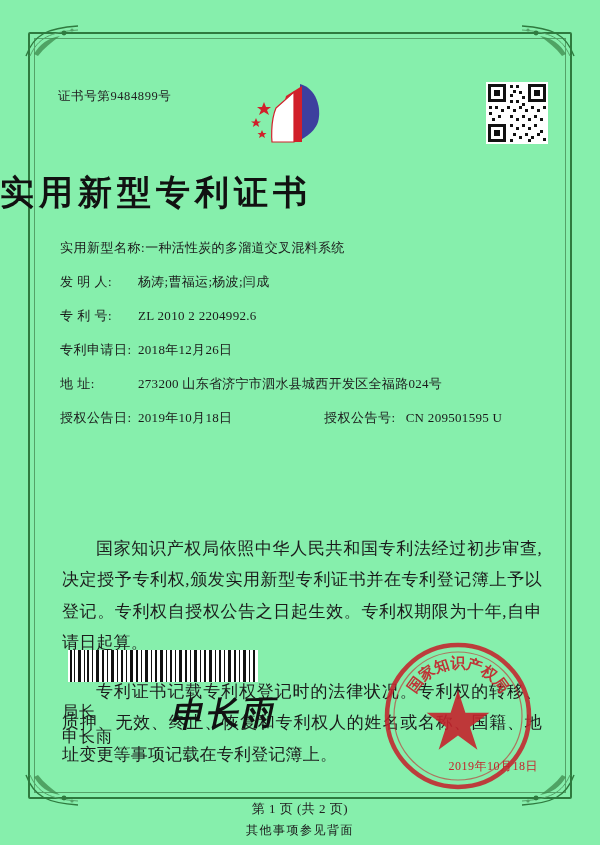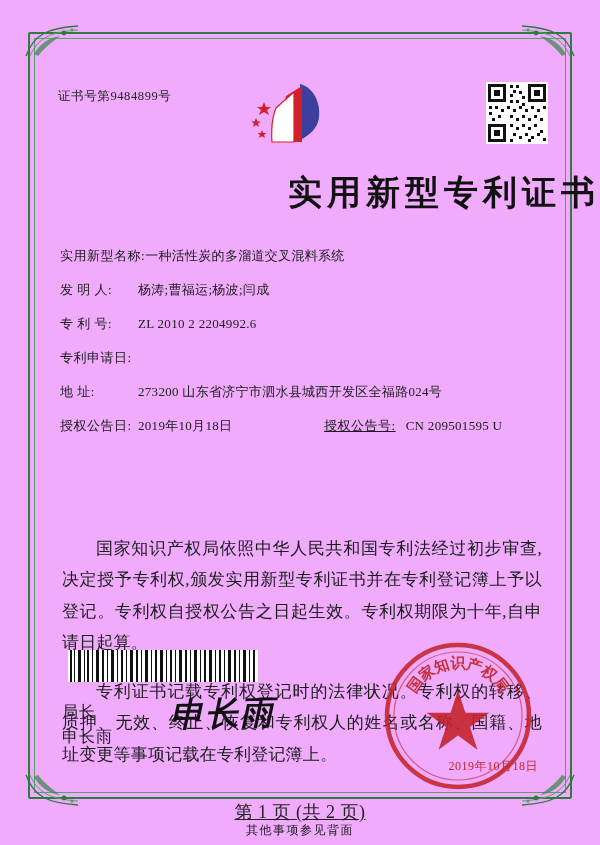--- a/index.html
+++ b/index.html
@@ -11,21 +11,21 @@
     width: 600px;
     height: 845px;
     font-family: "Liberation Serif", "DejaVu Serif", serif;
     color: #1a1a1a;
     position: relative;
     overflow: hidden;
   }
   .page {
     position: absolute;
     inset: 0;
-    background: #f0abfc;
+    background: #86efac;
   }
 
   
   .border-outer {
     position: absolute;
     left: 28px; top: 32px; right: 28px; bottom: 46px;
     border: 2px solid #2f7a3f;
     border-radius: 2px;
   }
   .border-inner {
@@ -64,59 +64,57 @@
     position: absolute;
     right: 52px; top: 82px;
     width: 62px; height: 62px;
   }
   .qr svg { display:block; width:100%; height:100%; }
 
   
   .title {
     position: absolute;
     left: 0; right: 0; top: 170px;
-    text-align: right;
+    text-align: left;
     font-size: 34px;
     font-weight: bold;
     letter-spacing: 5px;
     color: #111;
     font-family: "DejaVu Serif", "Liberation Serif", serif;
   }
 
   
   .fields {
     position: absolute;
     left: 60px; right: 56px; top: 238px;
   }
   .field-row {
     display: flex;
     align-items: baseline;
     margin-bottom: 14.5px;
     font-size: 13px;
     color: #1b1b1b;
     line-height: 1.5;
-    margin-top: 8px;
   }
   .field-label {
     flex: 0 0 auto;
     min-width: 78px;
     letter-spacing: 0.5px;
     white-space: nowrap;
   }
   .field-value {
     flex: 1 1 auto;
     letter-spacing: 0.3px;
   }
   .field-row.dual .field-value { flex: 0 0 auto; min-width: 168px; }
   .field-row.dual .field-label2 {
     flex: 0 0 auto;
     margin-left: 18px;
     white-space: nowrap;
     letter-spacing: 0.5px;
-    text-decoration: underline;
   }
   .field-row.dual .field-value2 {
     flex: 1 1 auto;
     margin-left: 10px;
     letter-spacing: 0.3px;
   }
 
   
   .paras {
     position: absolute;
@@ -173,24 +171,23 @@
     font-size: 12px;
     color: #c4242c;
     letter-spacing: 0.5px;
   }
 
   
   .page-num {
     position: absolute;
     left: 0; right: 0; top: 800px;
     text-align: center;
-    font-size: 18px;
+    font-size: 13px;
     color: #222;
     letter-spacing: 0.5px;
-    text-decoration: underline;
   }
   .footer-note {
     position: absolute;
     left: 0; right: 0; top: 822px;
     text-align: center;
     font-size: 12px;
     color: #1b1b1b;
     letter-spacing: 1.5px;
   }
 </style>
@@ -325,20 +322,21 @@
       <span class="field-value">杨涛;曹福运;杨波;闫成</span>
     </div>
 
     <div class="field-row">
       <span class="field-label">专 利 号:</span>
       <span class="field-value">ZL 2010 2 2204992.6</span>
     </div>
 
     <div class="field-row">
       <span class="field-label">专利申请日:</span>
+      <span class="field-value">2018年12月26日</span>
     </div>
 
 
     <div class="field-row">
       <span class="field-label">地 址:</span>
       <span class="field-value">273200 山东省济宁市泗水县城西开发区全福路024号</span>
     </div>
 
     <div class="field-row dual">
       <span class="field-label">授权公告日:</span>

